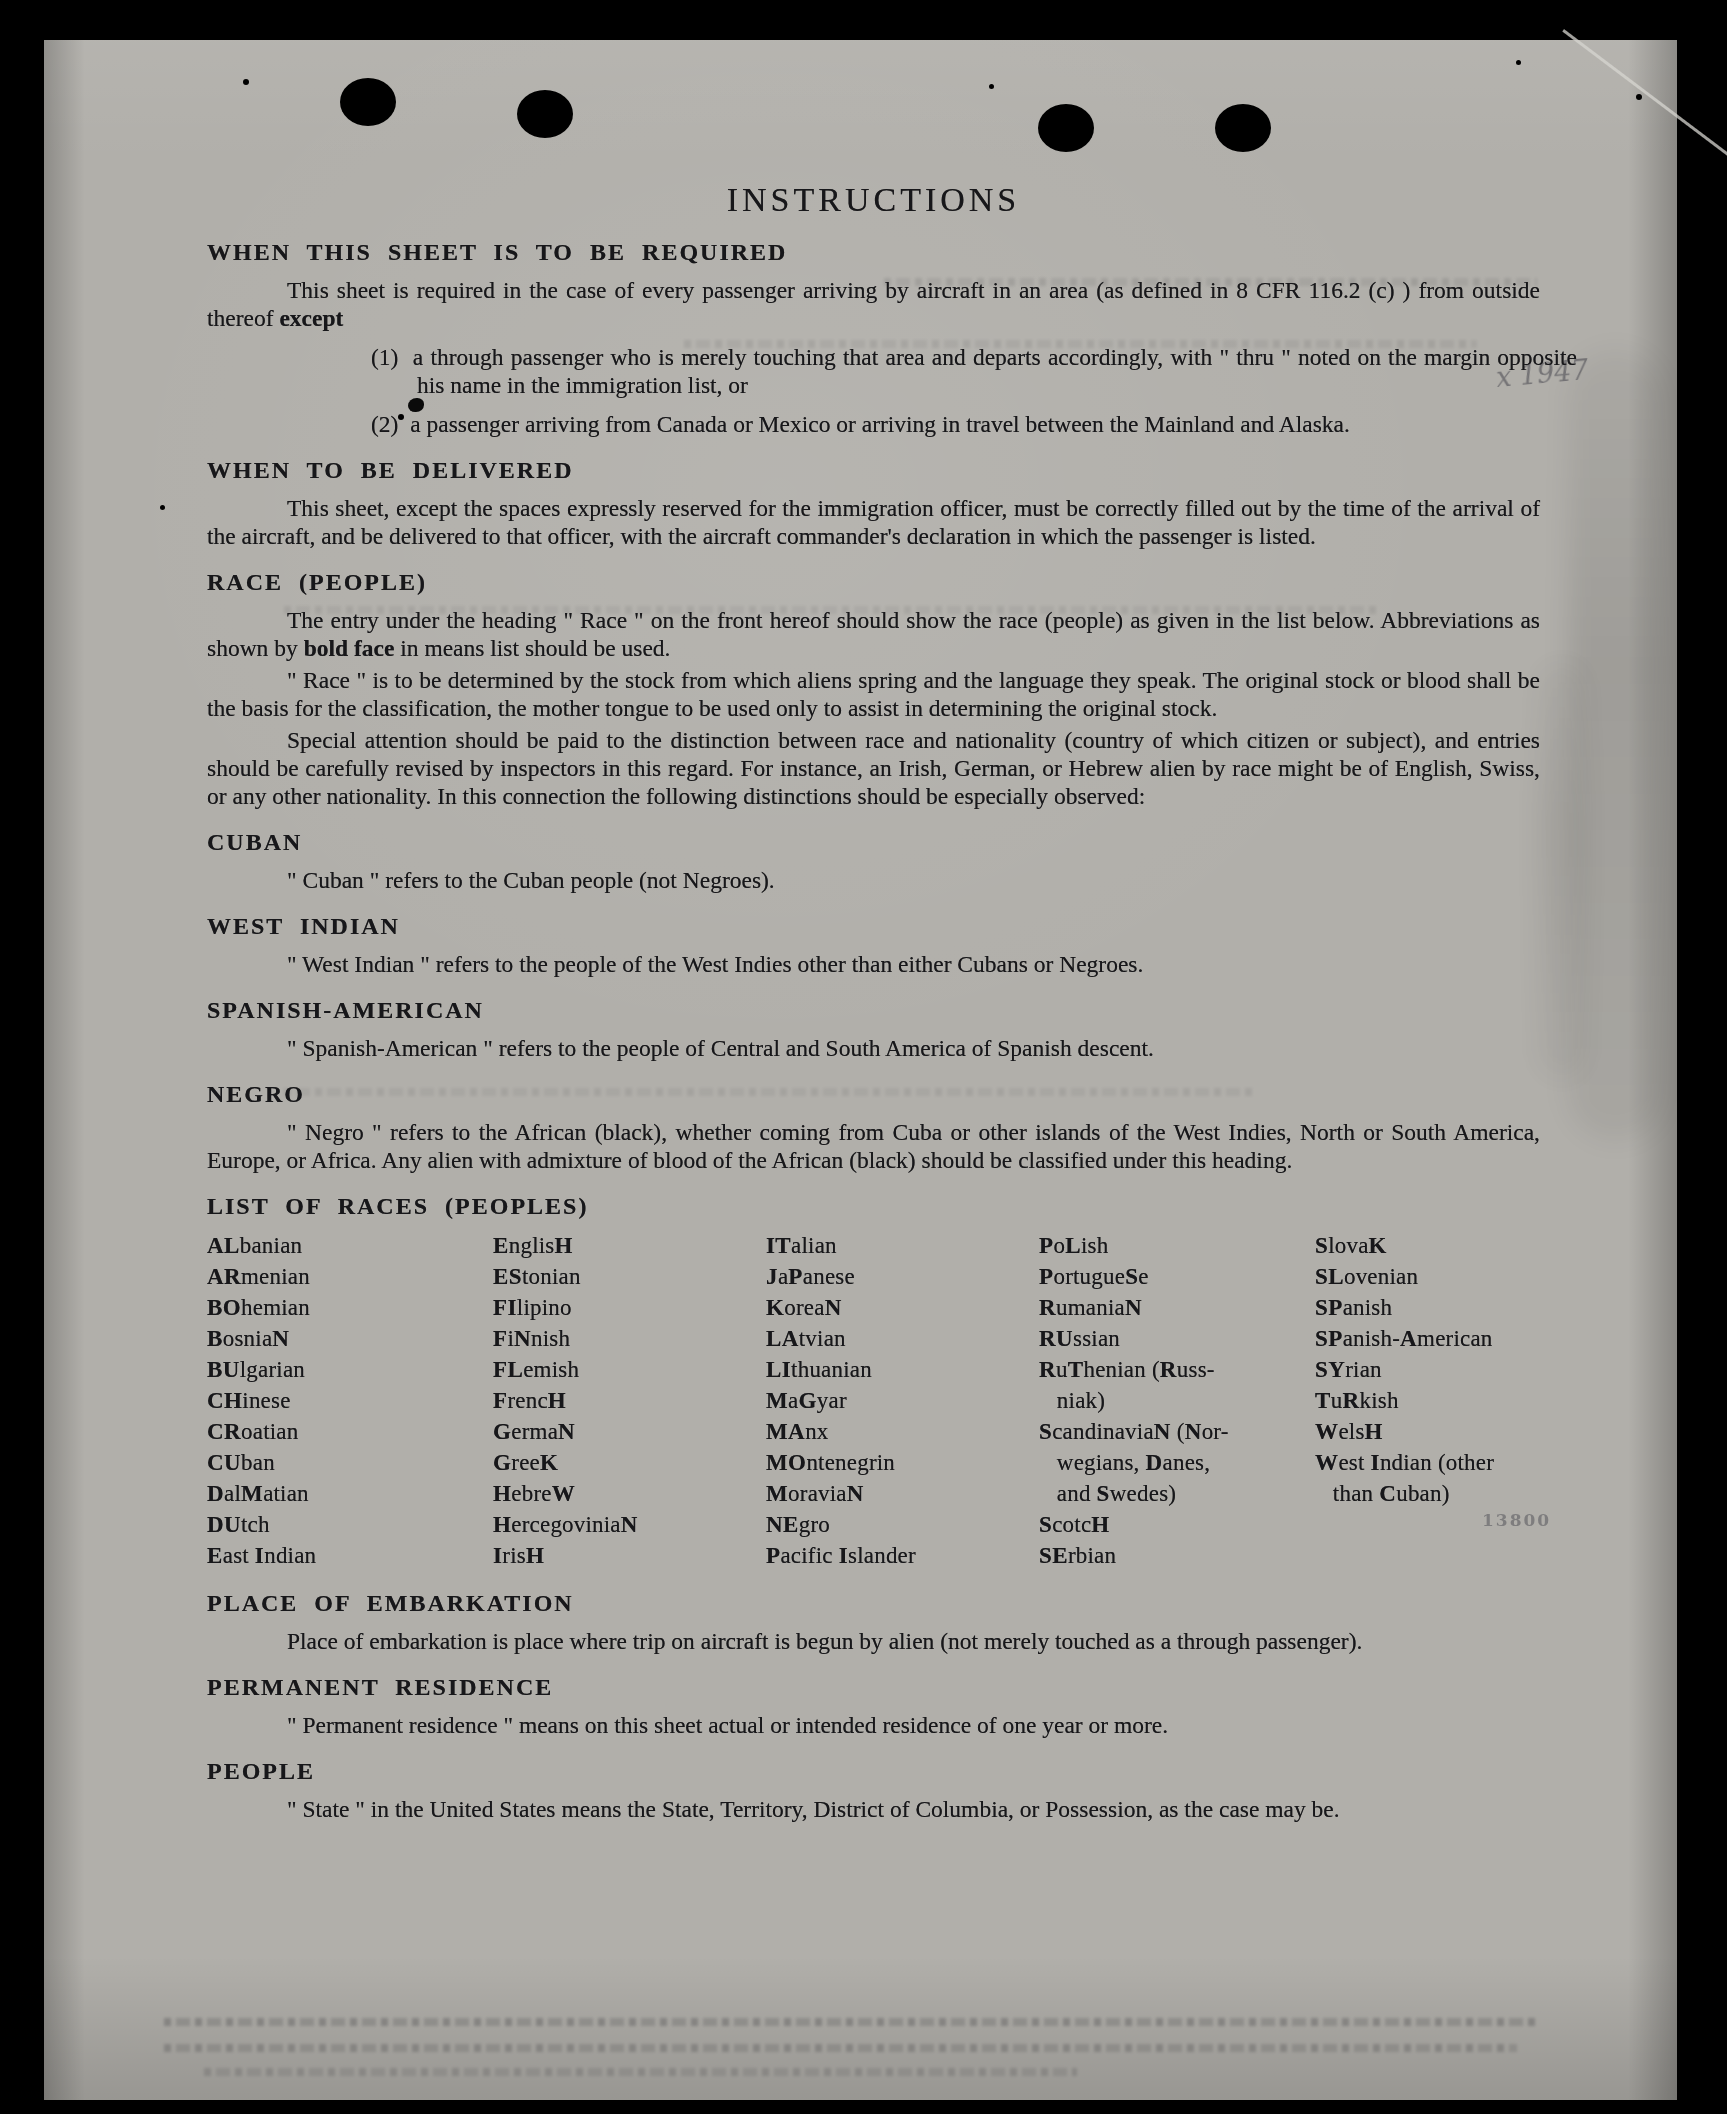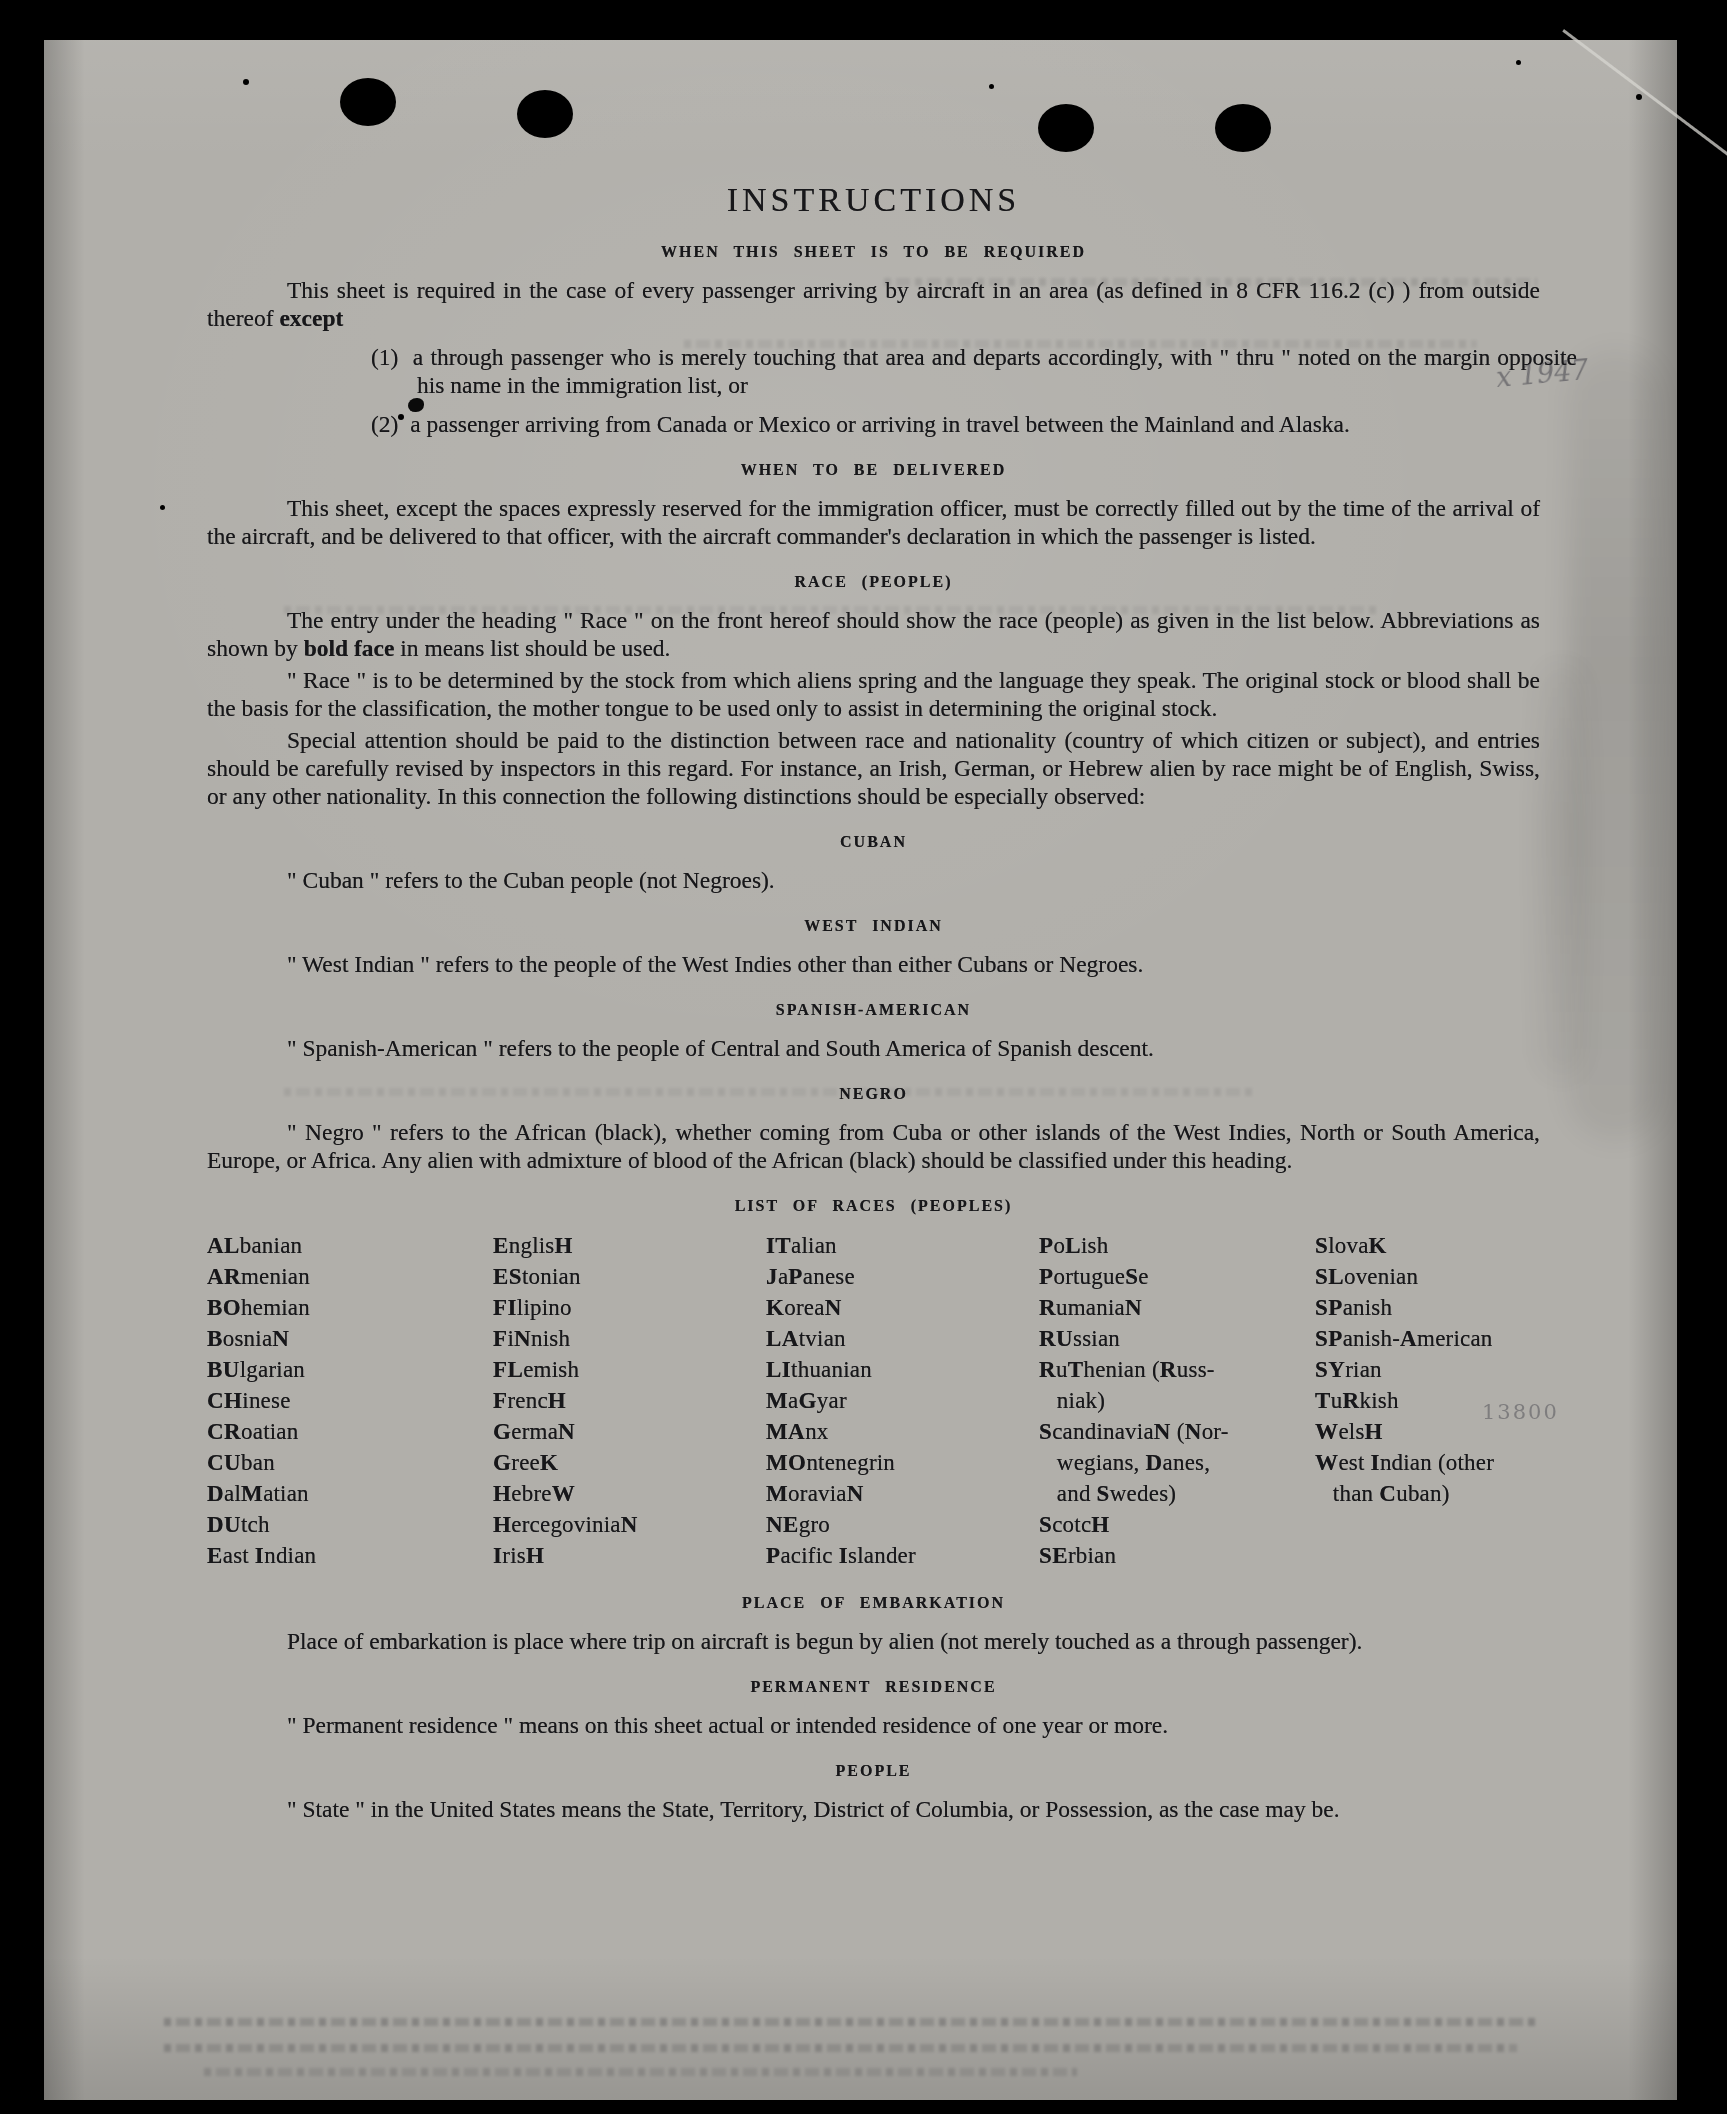--- a/index.html
+++ b/index.html
@@ -26,23 +26,23 @@
     text-shadow:0 0 0.5px rgba(10,10,10,0.55);
   }
   .title{
     margin:0 0 18px 0;
     font-size:34px;line-height:40px;
     font-weight:normal;letter-spacing:4px;
     text-align:center;
   }
   .heading{
     margin:20px 0 12px 0;
-    font-size:16px;line-height:24px;
+    font-size:24px;line-height:24px;
     font-weight:bold;letter-spacing:2px;word-spacing:8px;
-    text-align:center;
+    text-align:left;
   }
   .para{
     margin:0 0 4px 0;
     text-align:justify;
     text-indent:80px;
   }
   .item{
     margin:11px 0 4px 164px;
     padding-left:46px;text-indent:-46px;
     width:1160px;
@@ -91,21 +91,21 @@
   .gp-mid1{left:240px;right:300px;top:566px;opacity:.16;}
   .gp-mid2{left:240px;right:420px;top:1048px;opacity:.16;}
   .gp-bot1{left:120px;right:140px;top:1978px;opacity:.45;}
   .gp-bot2{left:120px;right:160px;top:2004px;opacity:.40;}
   .gp-bot3{left:160px;right:600px;top:2028px;opacity:.30;}
   .artifact{
     position:absolute;color:rgba(45,45,55,0.45);
     font-family:"DejaVu Serif","Liberation Serif",serif;
   }
   .artifact-year{left:1452px;top:318px;font-size:27px;font-style:italic;transform:rotate(-5deg);filter:blur(0.4px);}
-  .artifact-number{left:1438px;top:1360px;font-size:21px;font-weight:normal;letter-spacing:2px;filter:blur(0.5px);color:rgba(50,50,60,0.40);}
+  .artifact-number{left:1438px;top:1470px;font-size:17px;font-weight:bold;letter-spacing:2px;filter:blur(0.5px);color:rgba(50,50,60,0.40);}
 </style>
 </head>
 <body>
 
 <div class="paper">
 
   <div class="ghost-streak streak-right"></div>
   <div class="ghost-streak streak-right2"></div>
   <div class="ghost-print gp-top1"></div>
   <div class="ghost-print gp-top2"></div>

